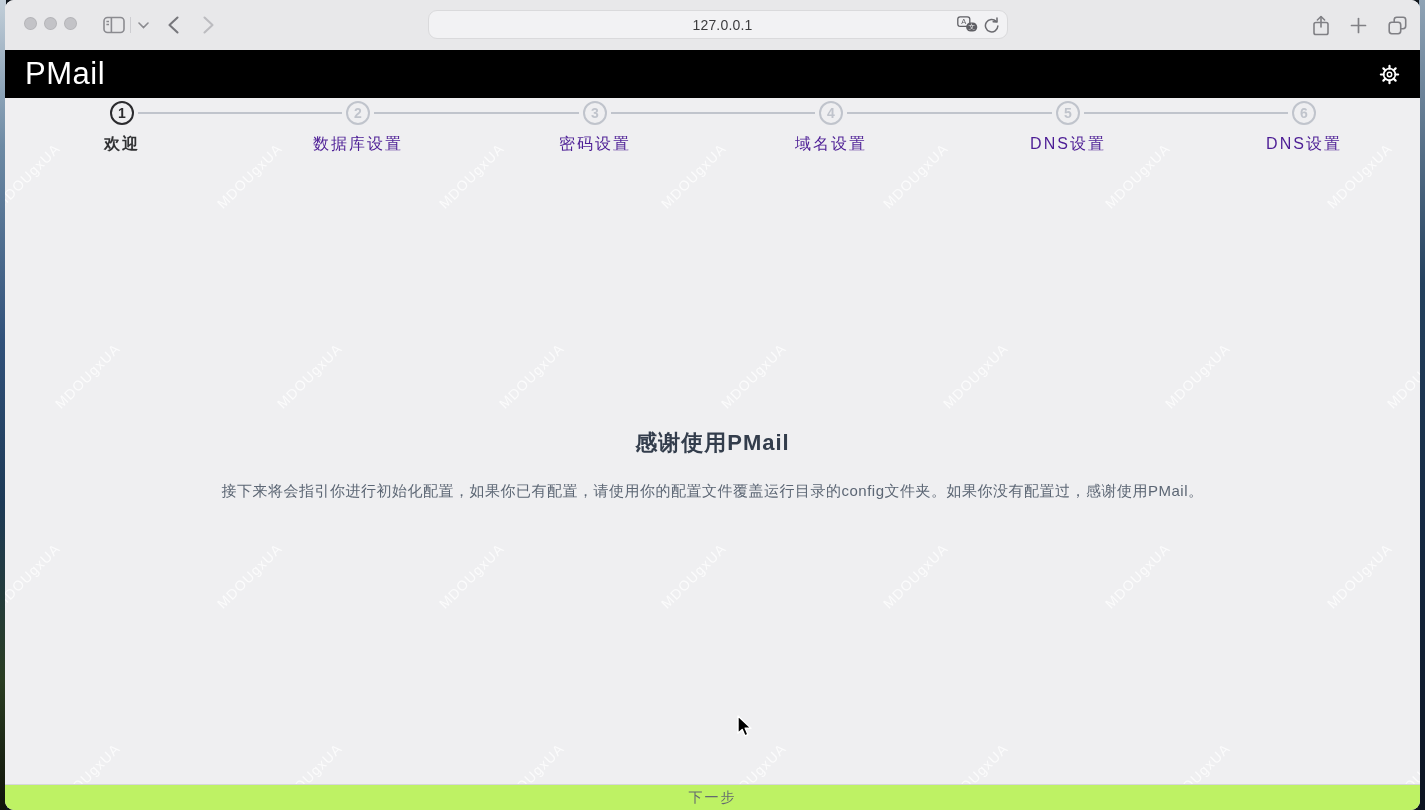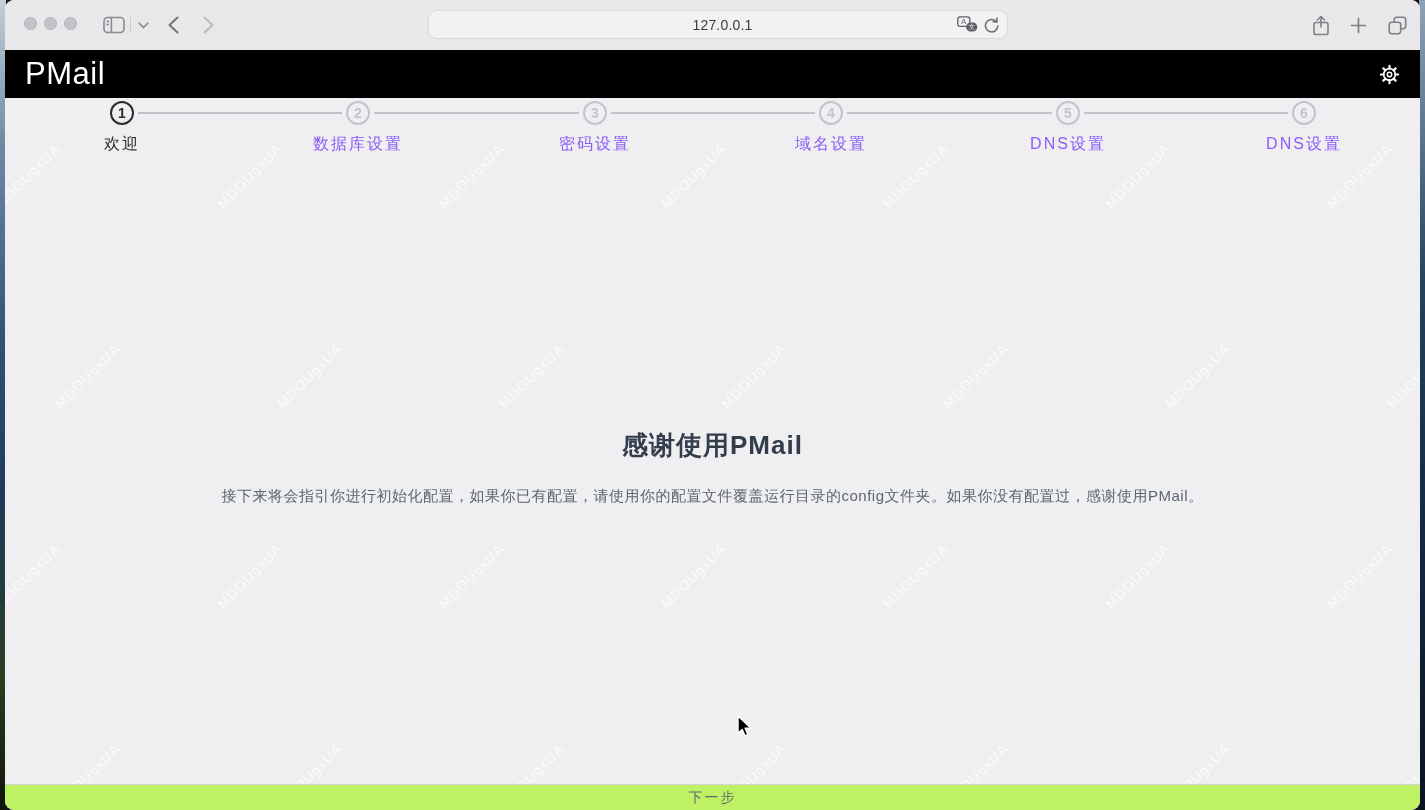--- a/index.html
+++ b/index.html
@@ -39,34 +39,34 @@
 
   .wm { position: absolute; transform: rotate(-45deg); color: rgba(255,255,255,0.75);
         font-size: 14px; letter-spacing: 1px; white-space: nowrap; pointer-events: none; }
 
   .steps { position: absolute; left: 0; top: 0; width: 100%; height: 70px; }
   .step { position: absolute; top: 3px; width: 160px; text-align: center; }
   .step-circle { width: 24px; height: 24px; margin: 0 auto; border-radius: 50%;
                  border: 2px solid #c0c4cc; color: #c0c4cc; background: transparent;
                  display: flex; align-items: center; justify-content: center;
                  font-size: 14px; font-weight: 700; }
-  .step-label { margin-top: 9px; font-size: 16px; color: #8b5cf6; letter-spacing: 2px; }
+  .step-label { margin-top: 9px; font-size: 16px; color: #4c1d95; letter-spacing: 2px; }
   .step.active .step-circle { border-color: #2b2b2e; color: #2b2b2e; }
-  .step.active .step-label { color: #303133; font-weight: 400; }
+  .step.active .step-label { color: #303133; font-weight: 700; }
   .s1 { left: 37px; }  .s2 { left: 273px; } .s3 { left: 510px; }
   .s4 { left: 746px; } .s5 { left: 983px; } .s6 { left: 1219px; }
   .step-line { position: absolute; top: 14px; height: 2px; background: #c0c4cc; }
   .l1 { left: 133px;  width: 204px; }
   .l2 { left: 369px;  width: 205px; }
   .l3 { left: 606px;  width: 204px; }
   .l4 { left: 842px;  width: 205px; }
   .l5 { left: 1079px; width: 204px; }
 
   .welcome { position: absolute; left: 0; top: 330px; width: 100%; text-align: center; }
-  .welcome h1 { font-size: 26px; font-weight: 600; color: #333d4c; letter-spacing: 1px; }
+  .welcome h1 { font-size: 22px; font-weight: 600; color: #333d4c; letter-spacing: 1px; }
   .welcome p { margin-top: 24px; font-size: 15px; color: #5c6674; letter-spacing: 0.5px; }
 
   
   .footer { height: 26px; flex: 0 0 26px; background: #bef264; border-top: 1px solid #d6d6da;
             display: flex; align-items: center; justify-content: center; }
   .next-btn { font-size: 14px; color: #64696f; letter-spacing: 2px; background: none; border: none;
               font-family: "Liberation Sans", sans-serif; cursor: pointer; }
 
   .cursor { position: absolute; left: 736px; top: 715px; z-index: 50; pointer-events: none; }
 

